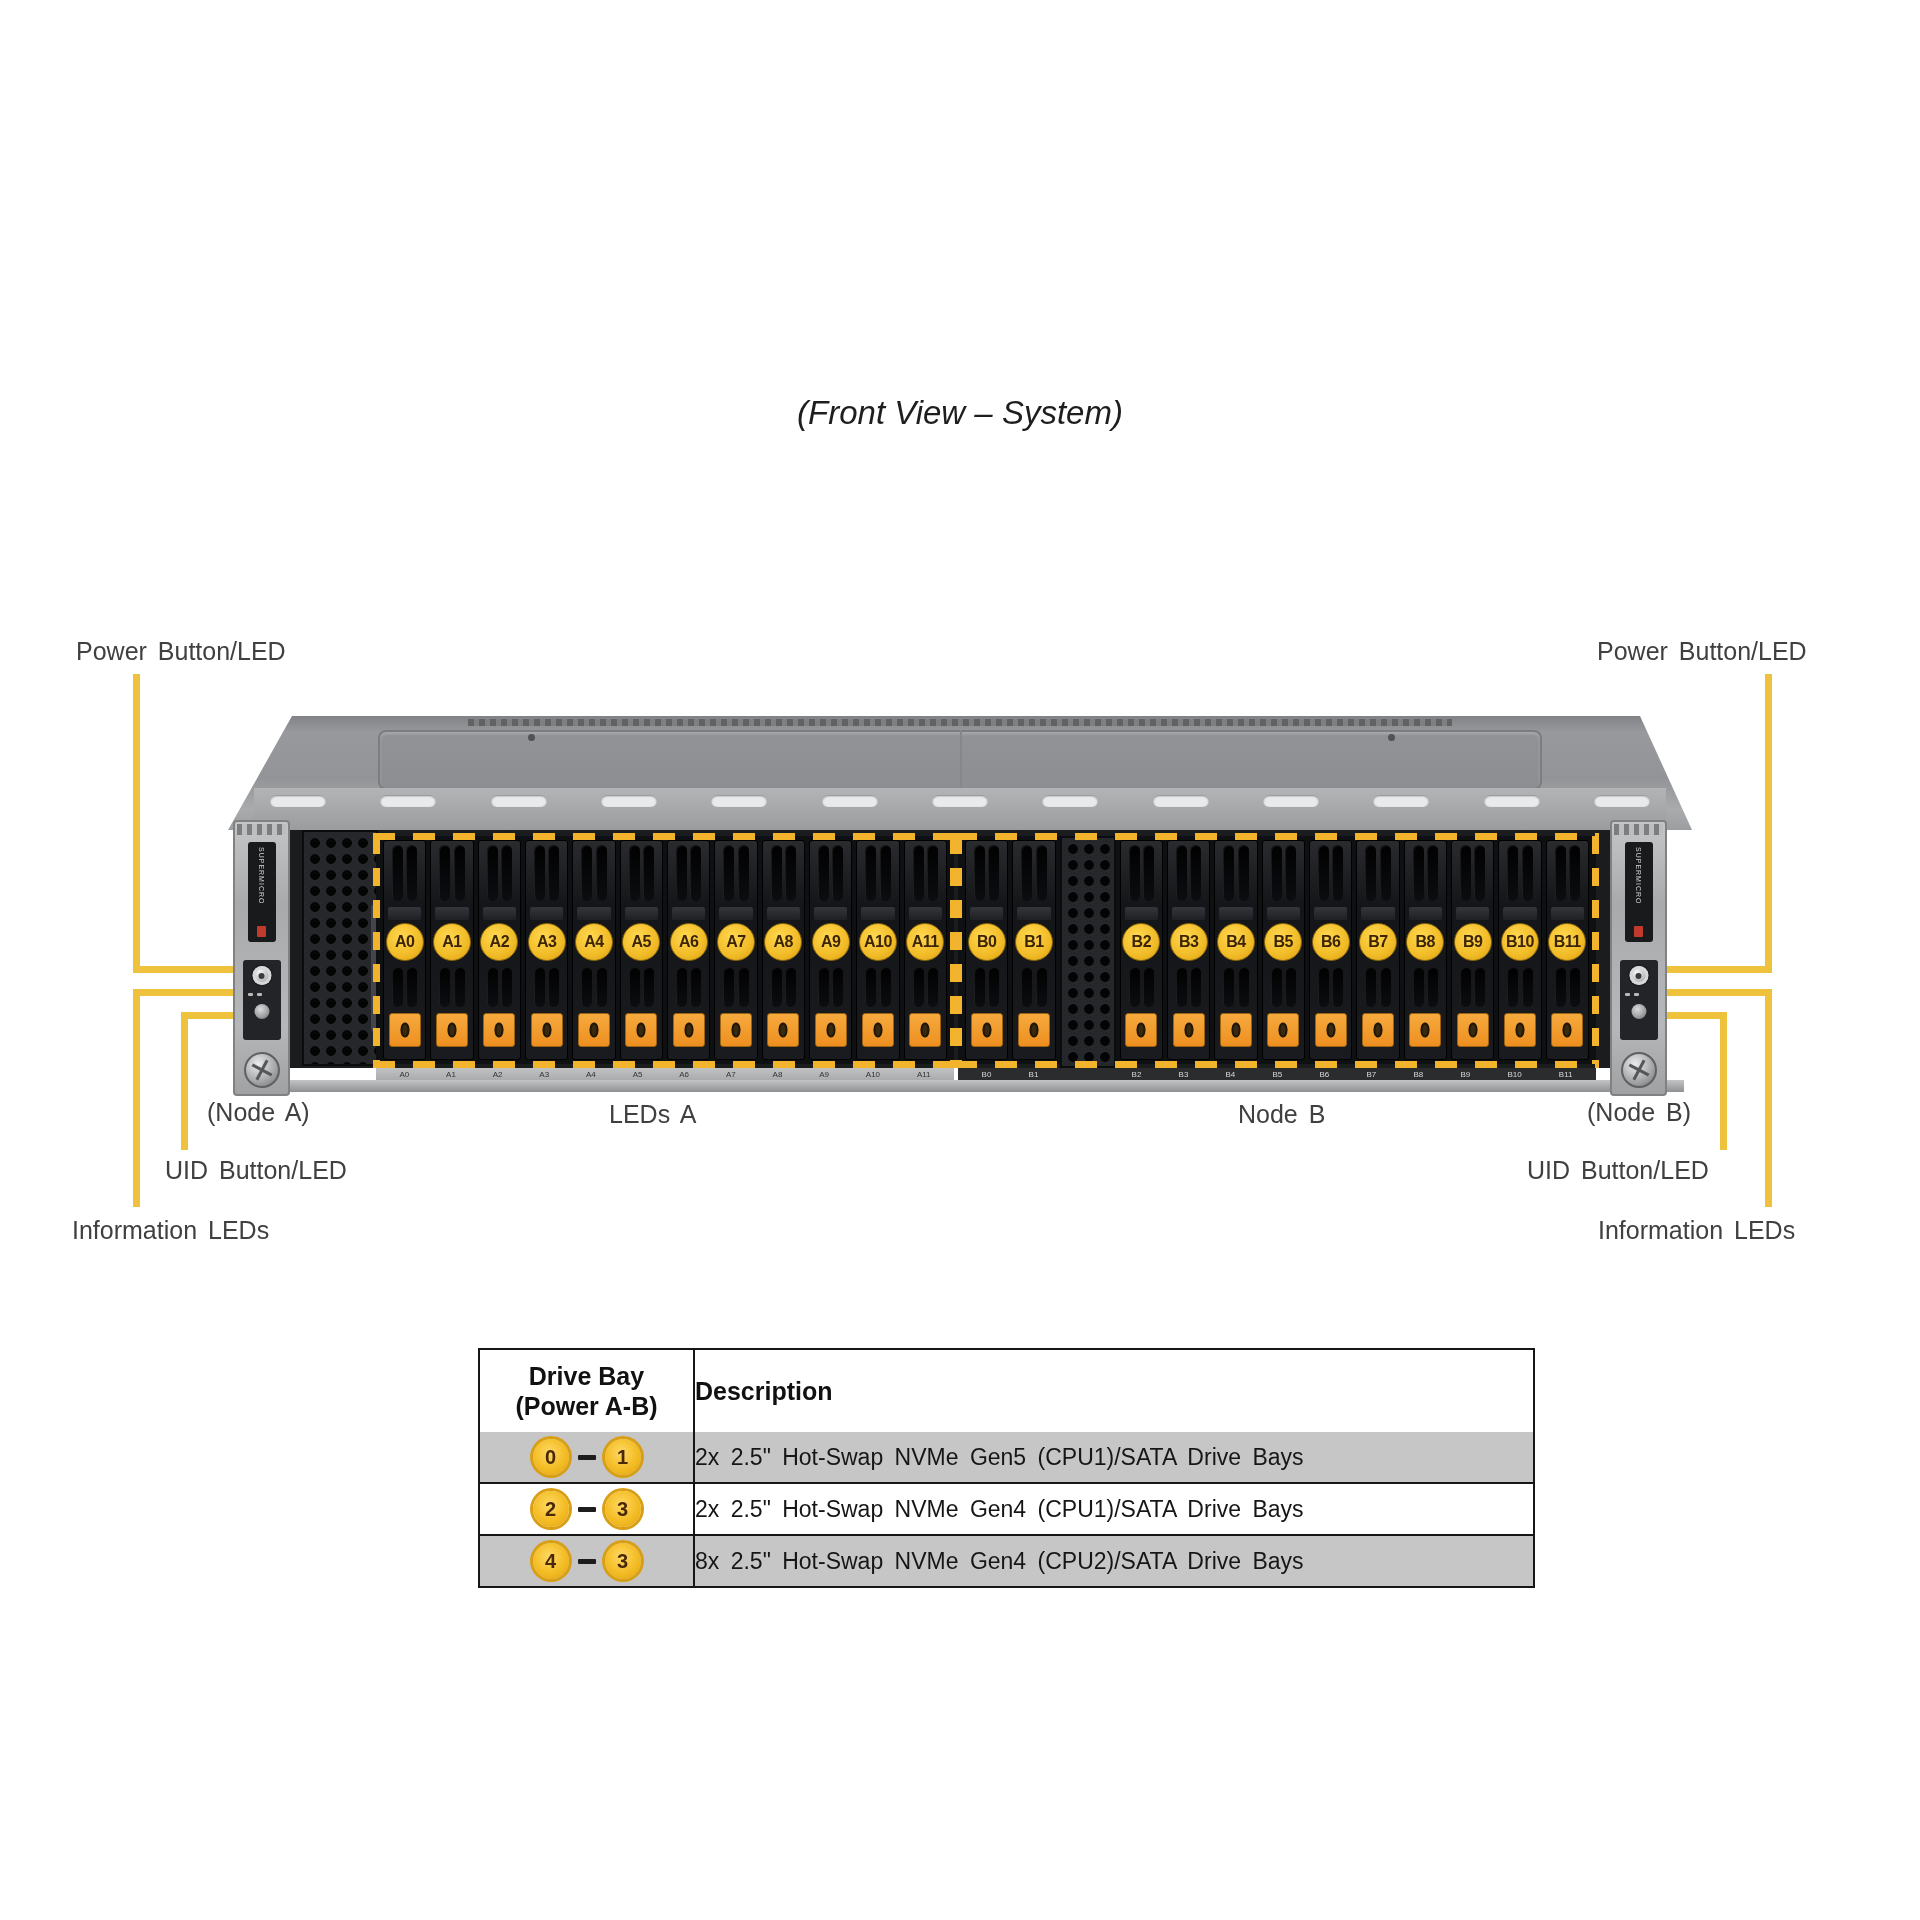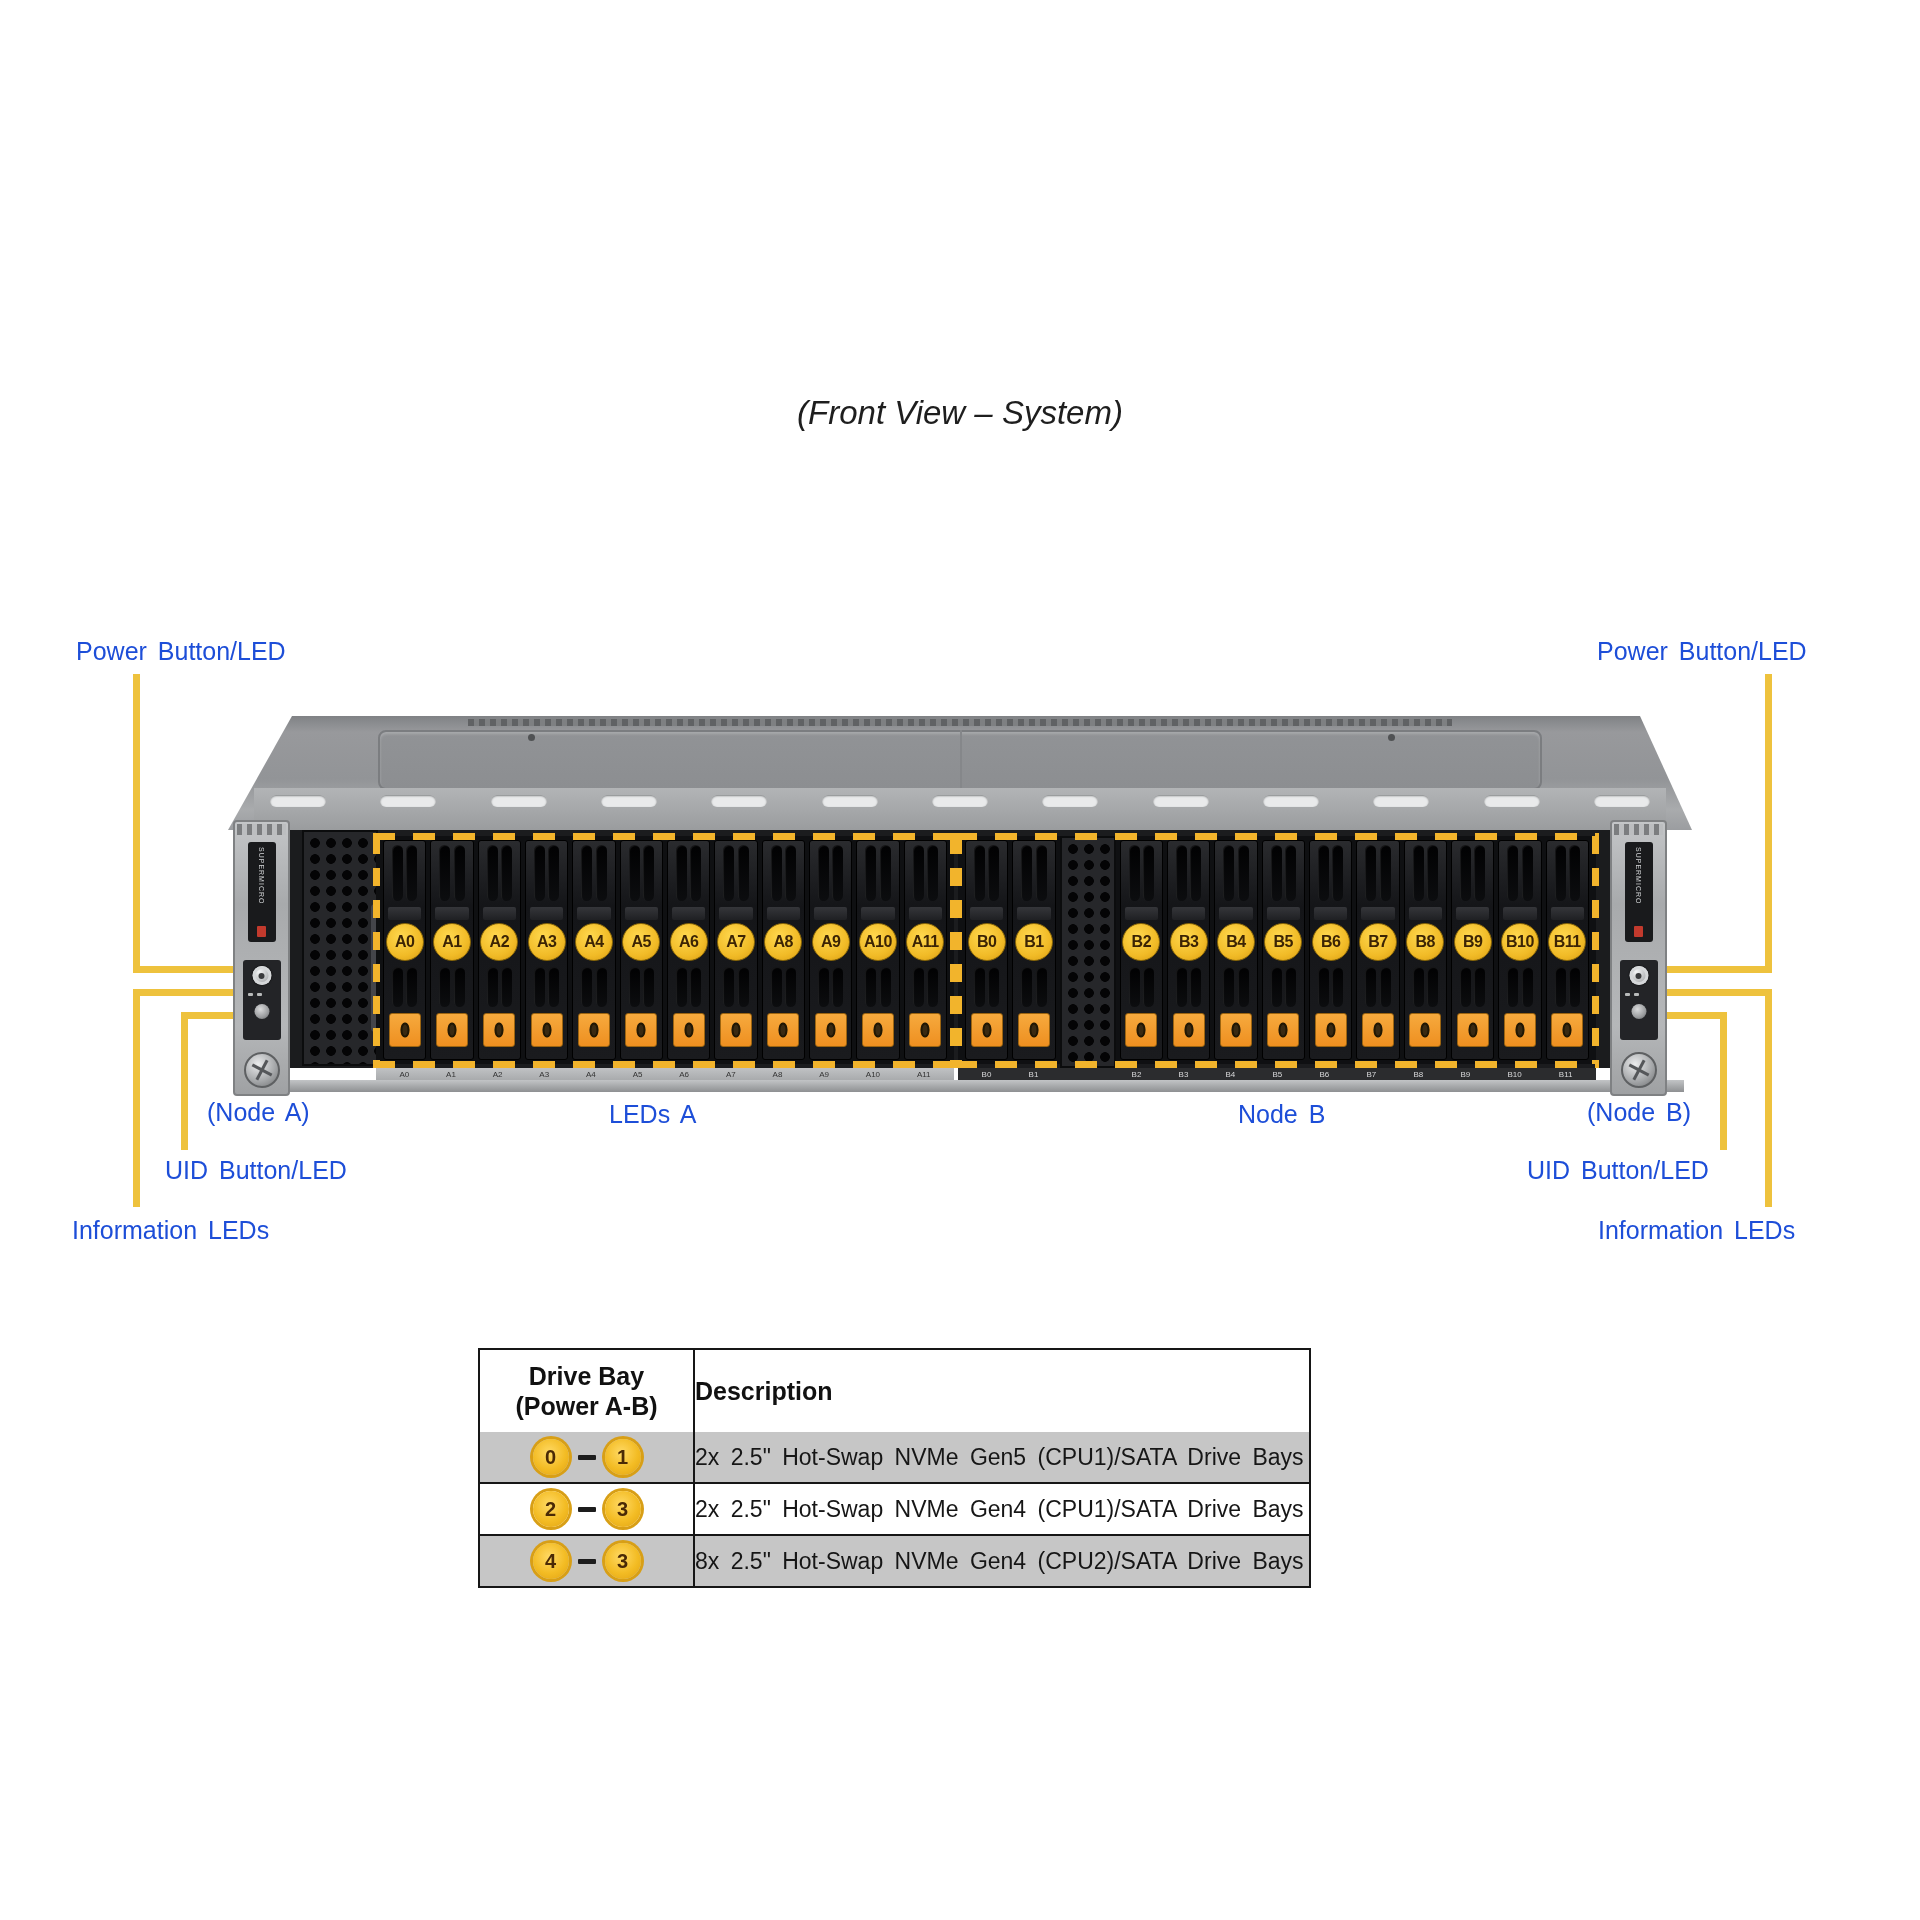--- a/index.html
+++ b/index.html
@@ -1,20 +1,20 @@
 <!DOCTYPE html>
 <html><head>
 <meta charset="utf-8">
 <style>
   html,body{margin:0;padding:0;background:#ffffff;}
   body{width:1920px;height:1920px;position:relative;overflow:hidden;
        font-family:"Liberation Sans", sans-serif;color:#1d1d1d;}
 
   
-  .lbl{position:absolute;font-size:25px;color:#1d4ed8;white-space:nowrap;word-spacing:4px;}
+  .lbl{position:absolute;font-size:25px;color:#404040;white-space:nowrap;word-spacing:4px;}
   .title{position:absolute;left:50%;transform:translateX(-50%);top:394px;
          font-size:33px;font-style:italic;color:#1e1e1e;white-space:nowrap;}
 
   
   .cl{position:absolute;background:#eec23d;}
 
   
   .server{position:absolute;left:228px;top:716px;width:1464px;height:376px;}
   .top3d{position:absolute;left:0;top:0;width:1464px;height:114px;
          clip-path:polygon(64px 0,1412px 0,100% 100%,0 100%);
@@ -110,21 +110,21 @@
   .btn-uid{position:absolute;left:50%;transform:translateX(-50%);top:44px;width:15px;height:15px;
         border-radius:50%;background:radial-gradient(circle at 40% 35%,#dadbdc,#9a9c9e 60%,#5b5d5f);}
   .screw-big{position:absolute;left:50%;transform:translateX(-50%);bottom:8px;width:32px;height:32px;
         border-radius:50%;background:radial-gradient(circle at 38% 32%,#ebeced,#a9abad 55%,#6f7173);
         border:2px solid #5e6062;}
   .screw-big::before,.screw-big::after{content:"";position:absolute;left:50%;top:50%;background:#55575a;}
   .screw-big::before{width:22px;height:3px;transform:translate(-50%,-50%) rotate(28deg);}
   .screw-big::after{width:3px;height:22px;transform:translate(-50%,-50%) rotate(28deg);}
 
   
-  .spec{position:absolute;left:478px;top:1348px;width:833px;border:2px solid #161616;
+  .spec{position:absolute;left:478px;top:1348px;width:1057px;border:2px solid #161616;
         box-sizing:border-box;background:#fff;}
   .trow{display:flex;border-top:2px solid #161616;}
   .trow:first-child{border-top:none;}
   .tc1{flex:0 0 215px;border-right:2px solid #161616;display:flex;flex-direction:column;
         align-items:center;justify-content:center;box-sizing:border-box;}
   .tc2{flex:1 1 auto;display:flex;align-items:center;justify-content:flex-start;box-sizing:border-box;}
   .thead{height:82px;}
   .thead .tc1, .thead .tc2{font-weight:bold;font-size:25px;line-height:1.22;text-align:center;color:#111;}
   .rrow{height:50px;}
   .rrow.shaded{background:#c6c6c6;}

